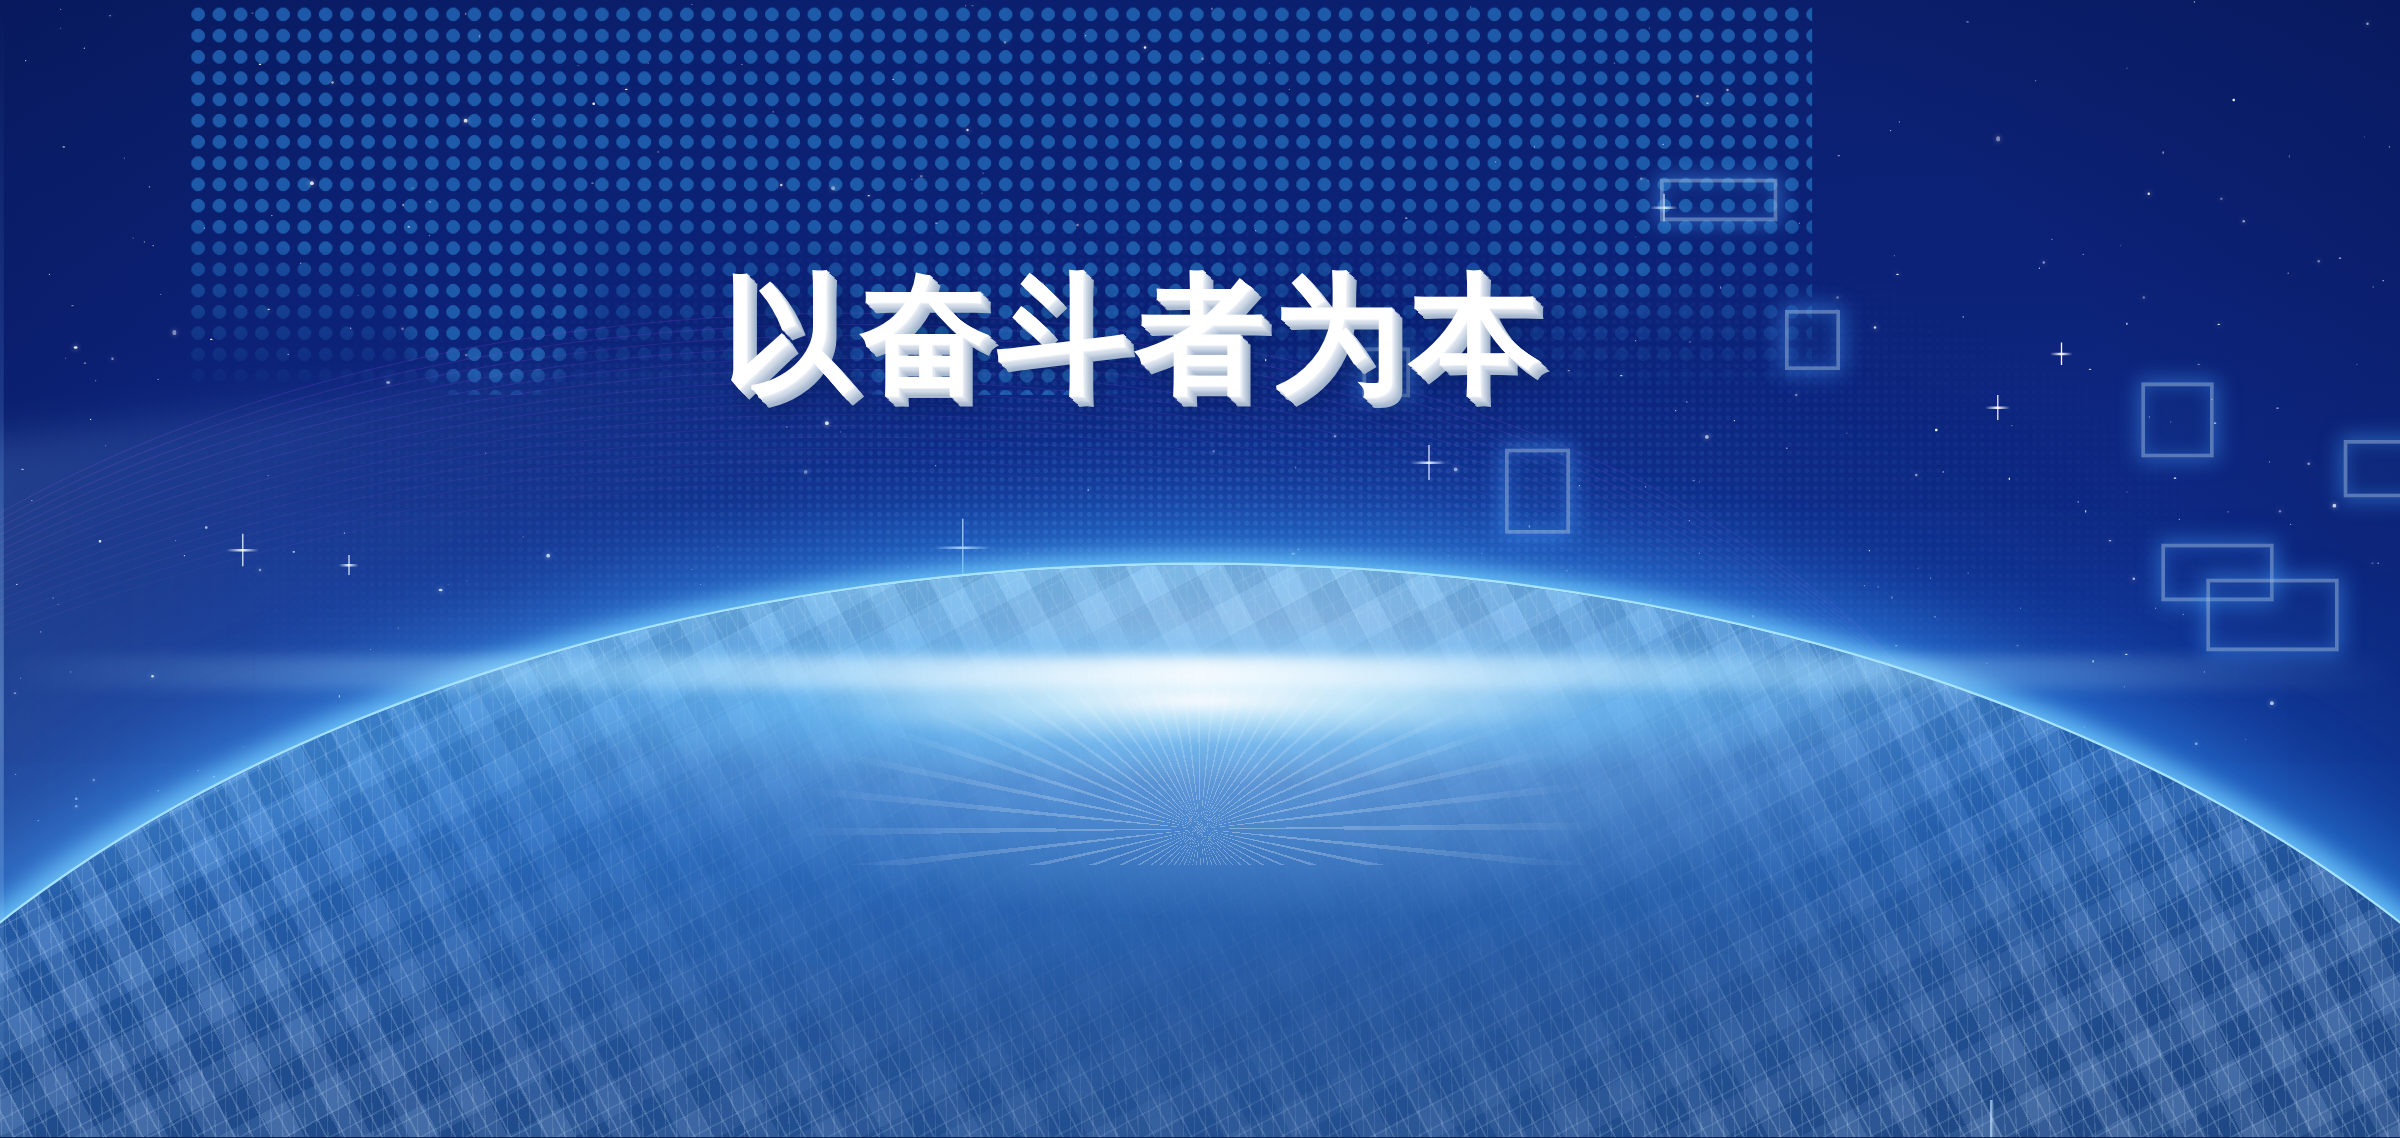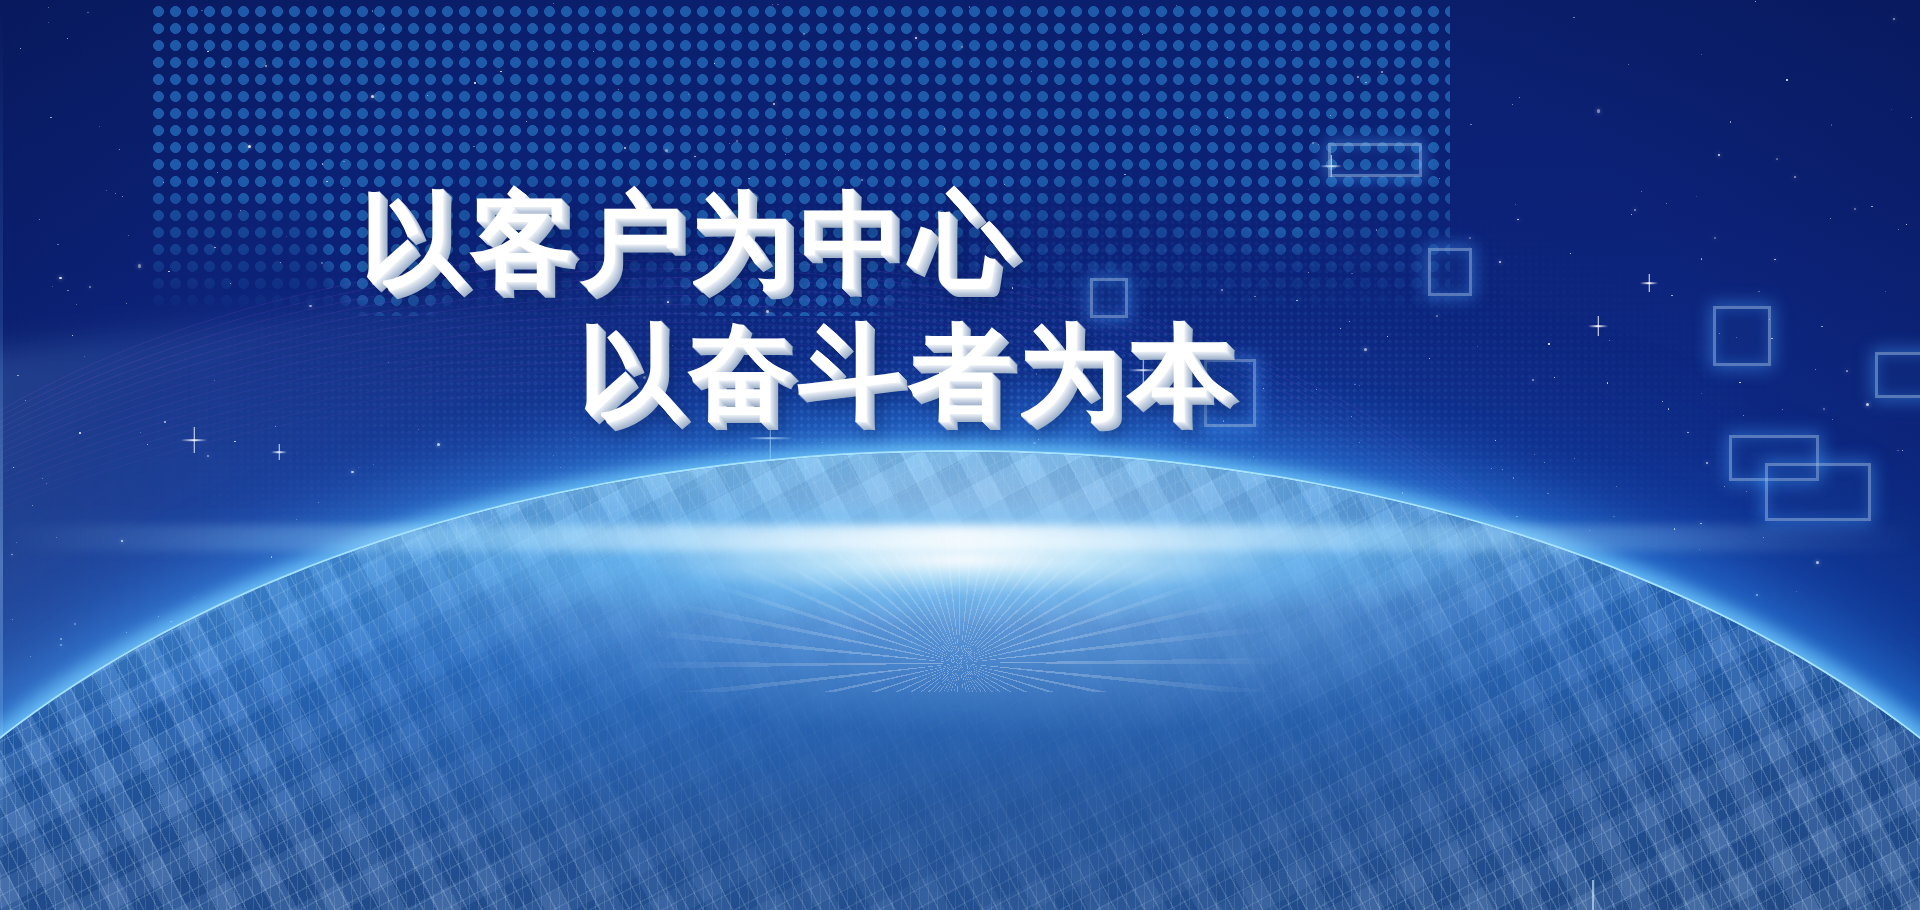--- a/index.html
+++ b/index.html
@@ -687,18 +687,17 @@
       <div class="deco" style="left: 1713px; top: 306px; width: 52px; height: 54px;"></div>
       <div class="deco" style="left: 1729px; top: 435px; width: 84px; height: 40px;"></div>
       <div class="deco" style="left: 1765px; top: 463px; width: 100px; height: 52px;"></div>
       <div class="deco" style="left: 1875px; top: 352px; width: 60px; height: 40px;"></div>
     </div>
 
   <div class="edge-line"></div>
   <div class="bottom-tick"></div>
 
   <div class="headline">
-    <div class="hl-line" id="hl1">以客户为中心</div>
     <div class="hl-line" id="hl2">以奋斗者为本</div>
   </div>
 
 
 </div>
 
 </body></html>

